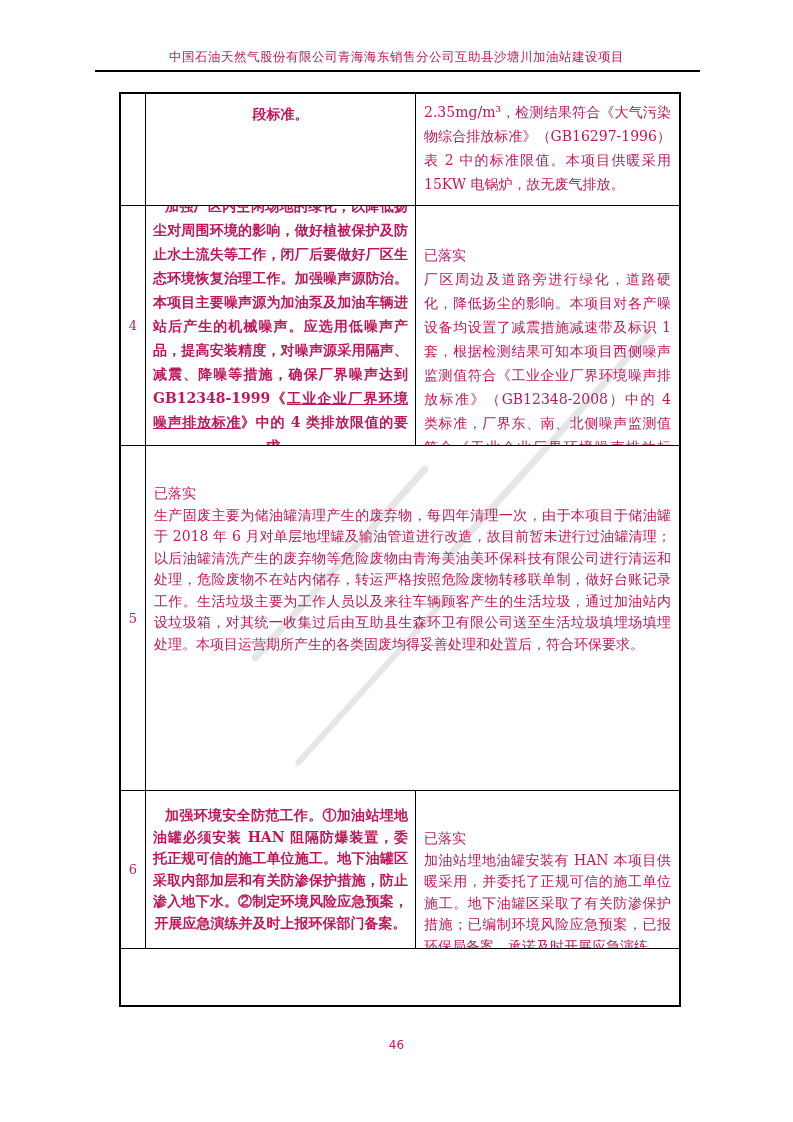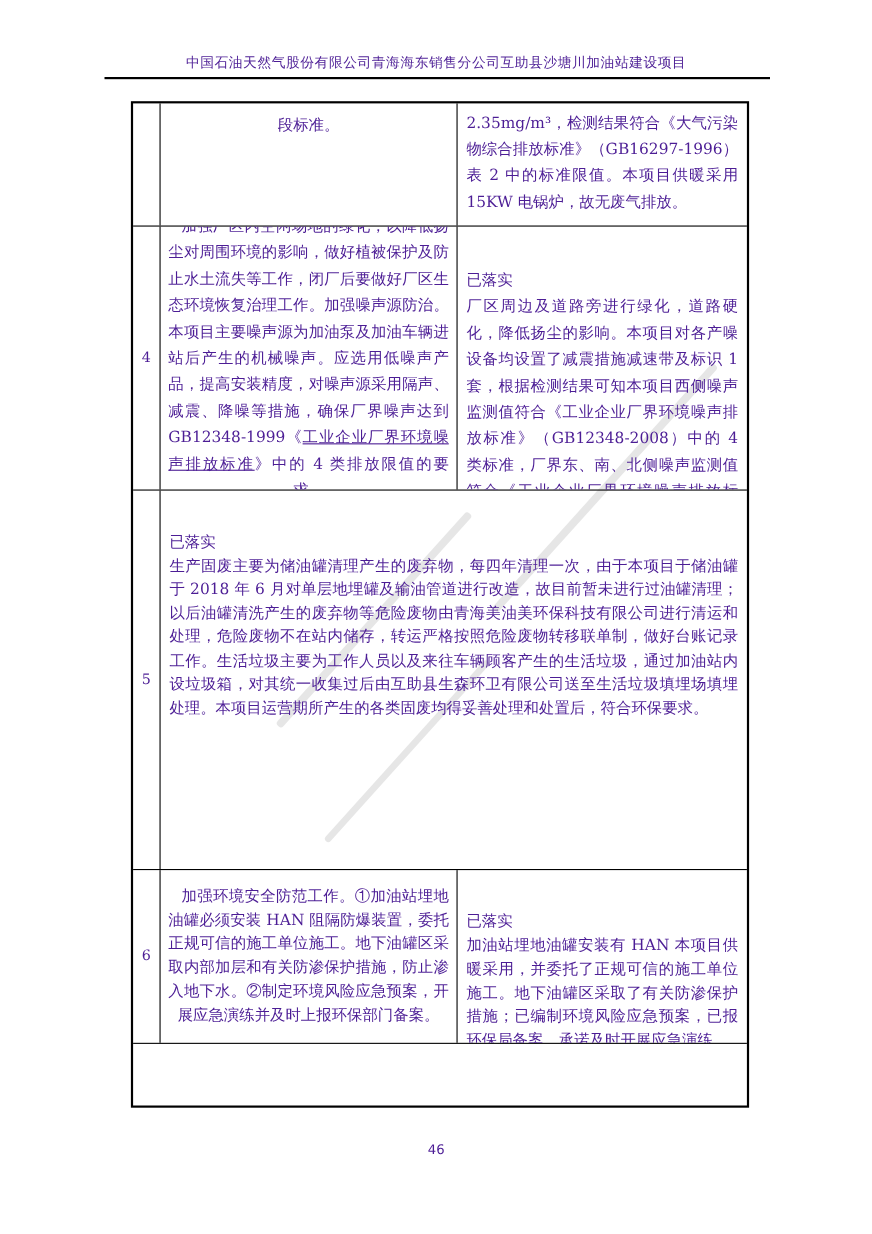--- a/index.html
+++ b/index.html
@@ -2,21 +2,21 @@
 <html><head>
 <meta charset="utf-8">
 <style>
   html,body{margin:0;padding:0;background:#888;}
   .page{
     position:relative;
     width:793px;height:1122px;
     margin:0 auto;
     background:#ffffff;
     font-family:"DejaVu Serif","Liberation Serif",serif;
-    color:#4c1d95;
+    color:#be185d;
     overflow:hidden;
   }
   .header-title{
     position:absolute;top:49px;left:0;width:100%;
     text-align:center;font-size:12.5px;letter-spacing:.5px;
     font-family:"DejaVu Sans","Liberation Sans",sans-serif;
   }
   .header-rule{
     position:absolute;top:70px;left:95px;width:605px;
     border-top:2px solid #000;height:0;
@@ -31,20 +31,21 @@
   .cell{box-sizing:border-box;overflow:hidden;}
   .cell-no{
     width:25px;border-right:1px solid #000;
     display:flex;align-items:center;justify-content:center;
     font-size:13px;
   }
   .cell-req{
     width:270px;border-right:1px solid #000;
     display:flex;align-items:center;
     padding:8px 7px;
+    font-weight:bold;
   }
   .cell-req.top{align-items:flex-start;}
   .cell-status{flex:1;padding:6px 8px;}
   .req-text{
     width:100%;font-size:14px;
     text-align:justify;text-align-last:center;
     text-indent:12px;
   }
   .req-center{width:100%;font-size:14px;text-align:center;text-indent:0;}
   .lh-24{line-height:24px;}

